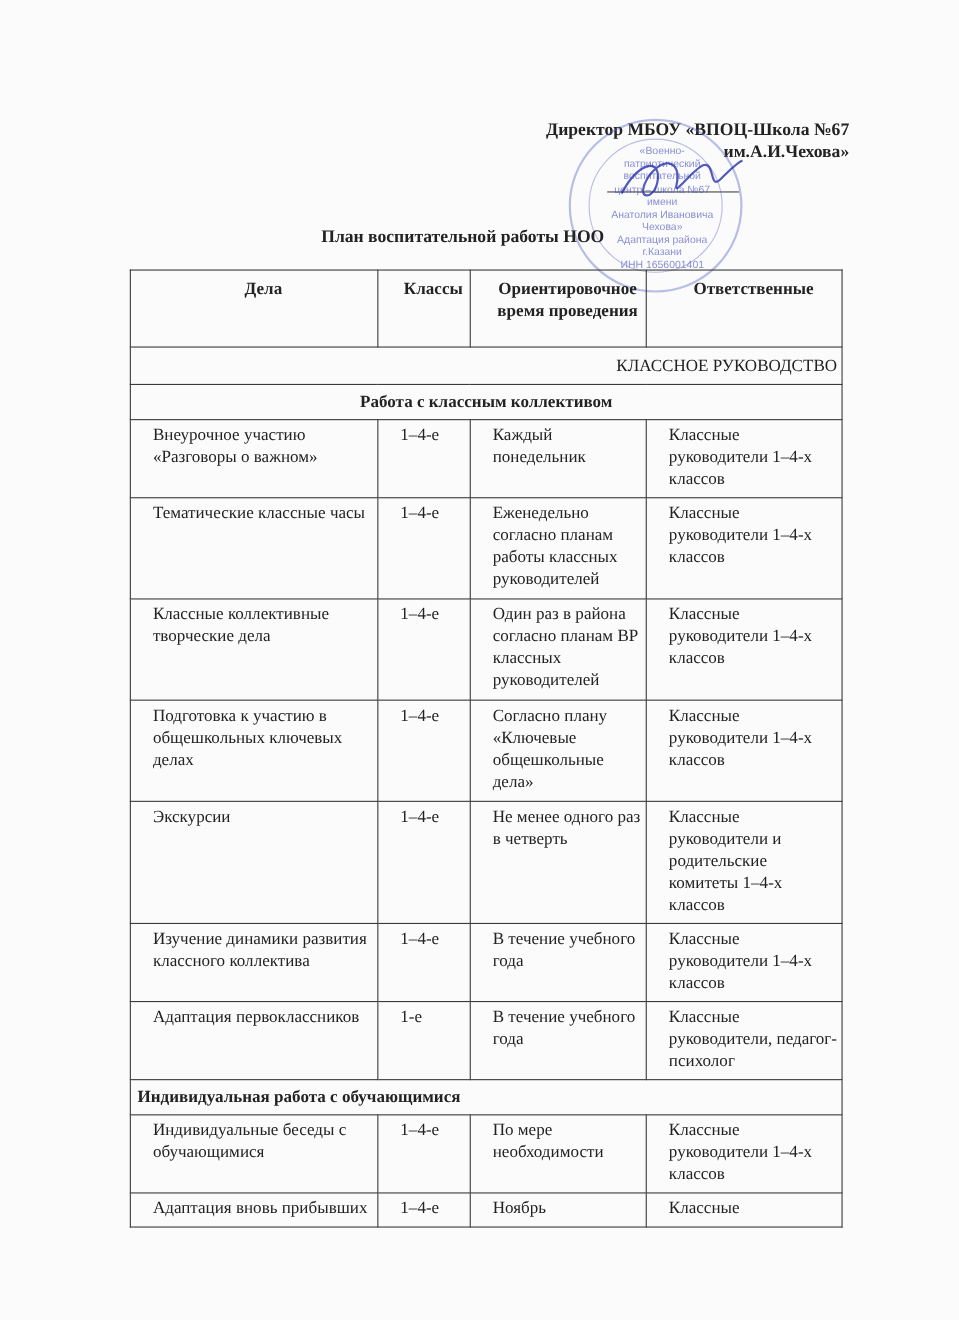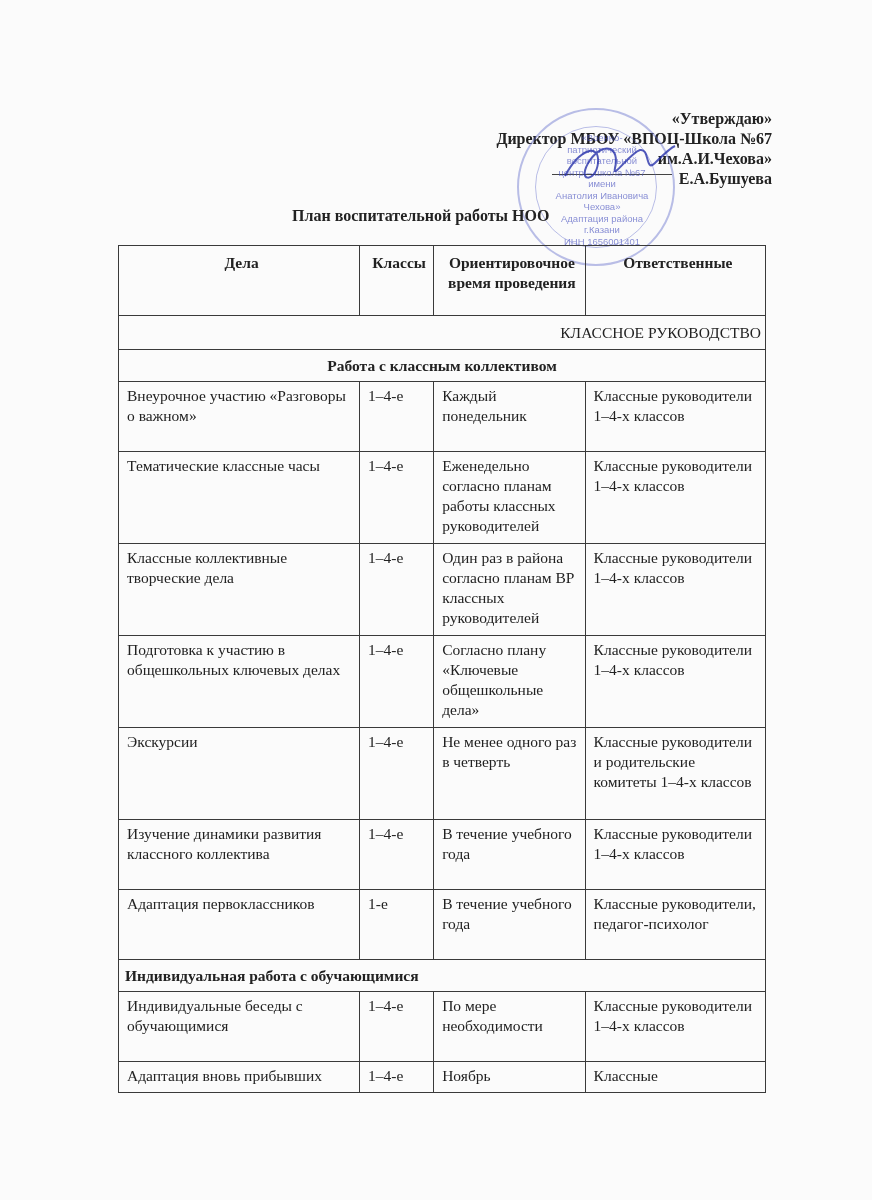--- a/index.html
+++ b/index.html
@@ -29,38 +29,36 @@
   .signature { position: absolute; left: 560px; top: 138px; }
   .title {
     position: absolute; left: 292px; top: 207px; font-weight: bold; font-size: 16px;
     white-space: nowrap;
   }
   table.plan {
     position: absolute; left: 118px; top: 245px; width: 648px; border-collapse: collapse;
     font-size: 15.5px; line-height: 20px;
   }
   table.plan td, table.plan th {
-    border: 1.2px solid #3a3a3a; vertical-align: top; padding: 4px 3px 6px 8px; text-align: left;
+    border: 1.2px solid #3a3a3a; vertical-align: top; padding: 4px 3px 6px 20px; text-align: left;
     font-weight: normal;
   }
   table.plan th { text-align: center; font-weight: bold; padding-top: 7px; }
   .col1 { width: 242px; } .col2 { width: 63px; } .col3 { width: 141px; } .col4 { width: 175px; }
   tr.head { height: 70px; }
   tr.section td { text-align: right; padding: 7px 4px 6px; }
   tr.sub td { text-align: center; font-weight: bold; padding: 6px 0 5px; }
   tr.sub-left td { text-align: left; font-weight: bold; padding: 6px 6px 5px; }
 </style>
 </head>
 <body>
 
 <div class="approval">
-  <div>«Утверждаю»</div>
   <div>Директор МБОУ «ВПОЦ-Школа №67</div>
   <div>им.А.И.Чехова»</div>
-  <div>Е.А.Бушуева</div>
 </div>
 <div class="sign-line"></div>
 
 <div class="stamp">
   <div class="stamp-inner"></div>
   <div class="stamp-text">
     <div>«Военно-</div>
     <div>патриотический</div>
     <div>воспитательной</div>
     <div>центр – школа №67</div>

